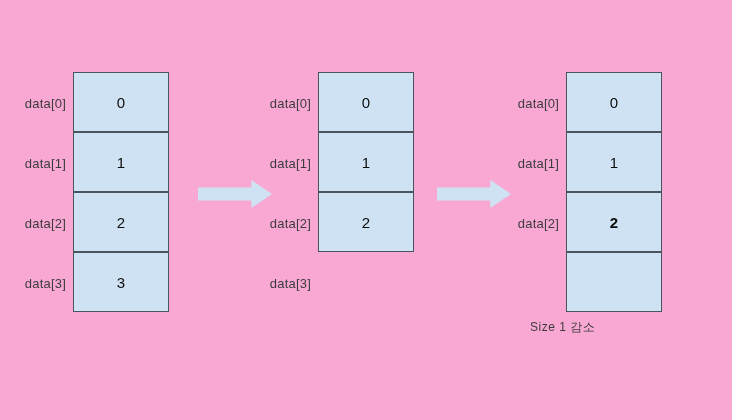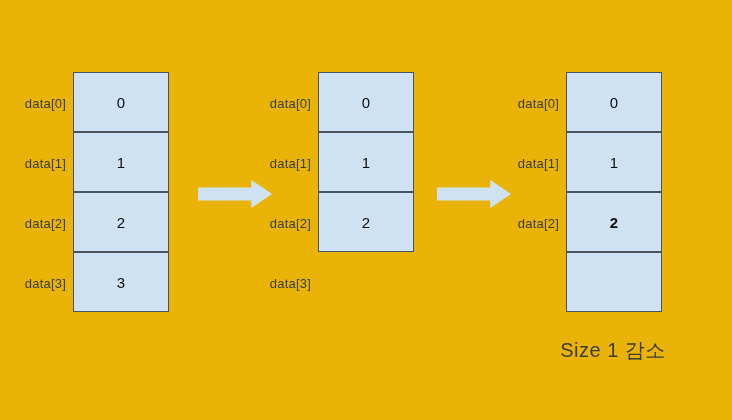--- a/index.html
+++ b/index.html
@@ -8,21 +8,21 @@
     width: 732px;
     height: 420px;
     background: #000000;
     overflow: hidden;
     font-family: "Liberation Sans", sans-serif;
   }
   .canvas {
     position: relative;
     width: 732px;
     height: 420px;
-    background: #eab308;
+    background: #f9a8d4;
   }
   .stage {
     position: absolute;
     top: 72px;
     display: flex;
     align-items: flex-start;
   }
   .stage.s1 { left: 8px; }
   .stage.s2 { left: 253px; }
   .stage.s3 { left: 501px; }
@@ -63,24 +63,24 @@
     width: 74px;
     height: 28px;
     background: #cfe2f3;
     clip-path: polygon(0% 27%, 72% 27%, 72% 0%, 100% 50%, 72% 100%, 72% 73%, 0% 73%);
   }
   .arrow.a1 { left: 198px; }
   .arrow.a2 { left: 437px; }
   .caption {
     position: absolute;
     left: 530px;
-    top: 337px;
+    top: 319px;
     width: 166px;
-    text-align: center;
-    font-size: 20px;
+    text-align: left;
+    font-size: 12px;
     color: #3c3c3c;
     letter-spacing: 0.5px;
   }
 </style>
 </head>
 <body>
 
 <div class="canvas">
 
   <section class="stage s1">

